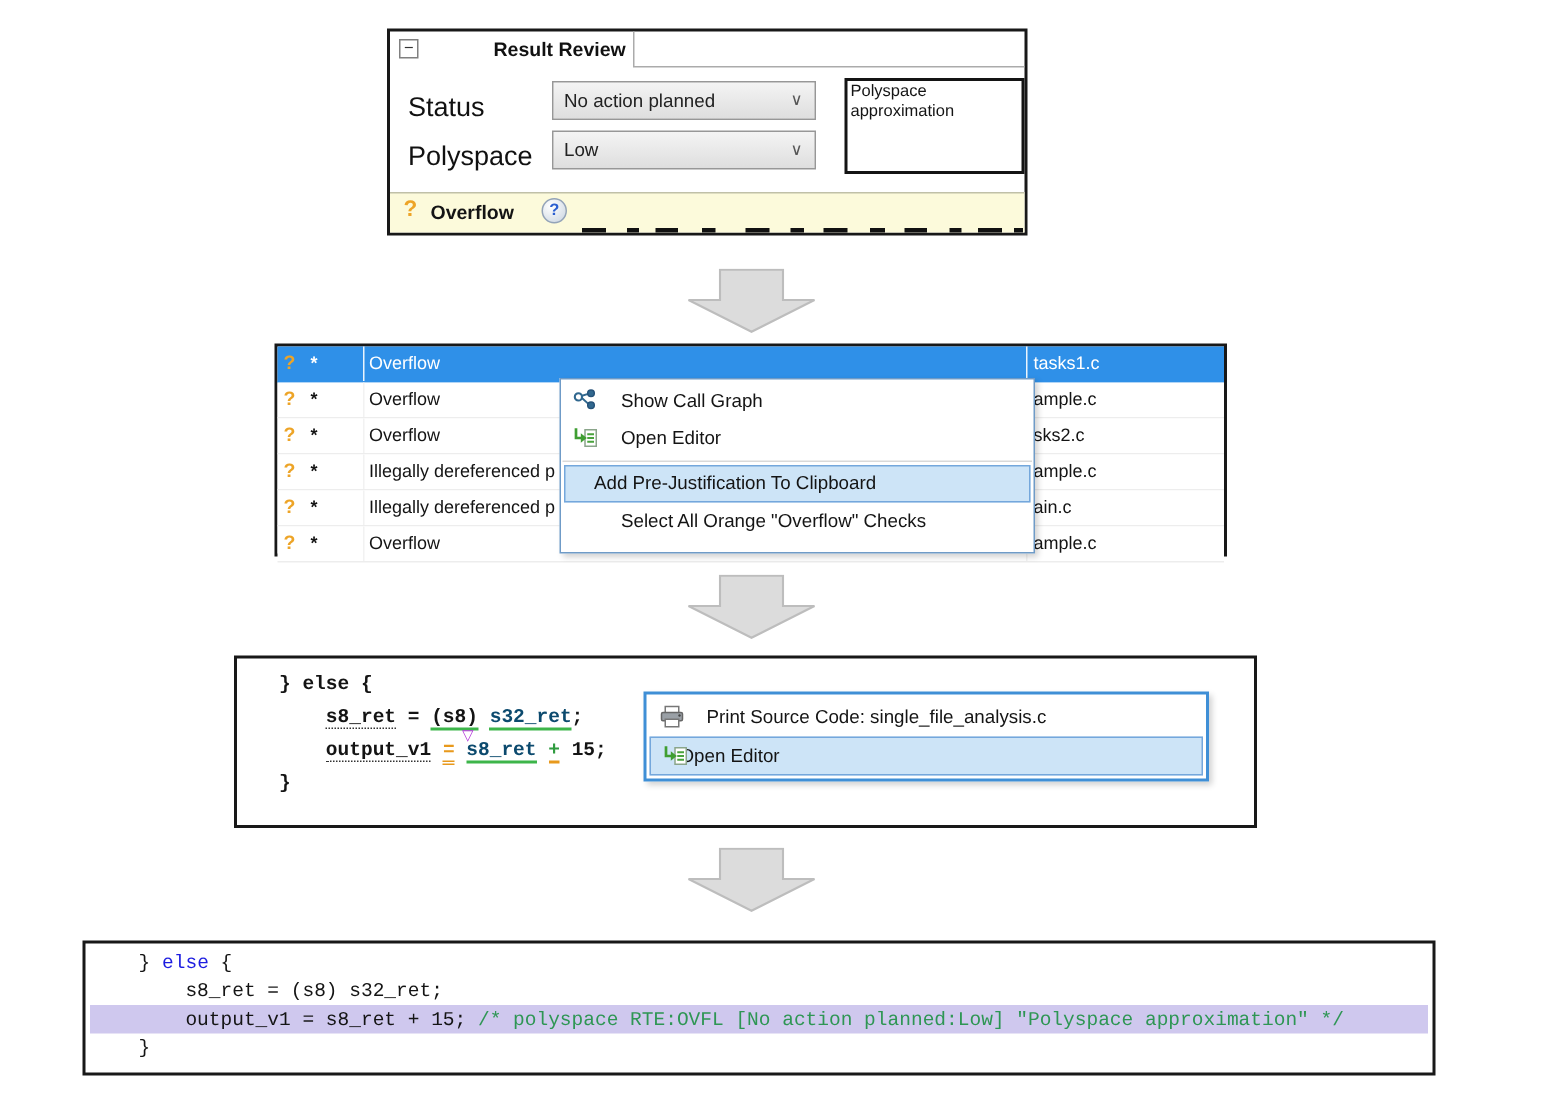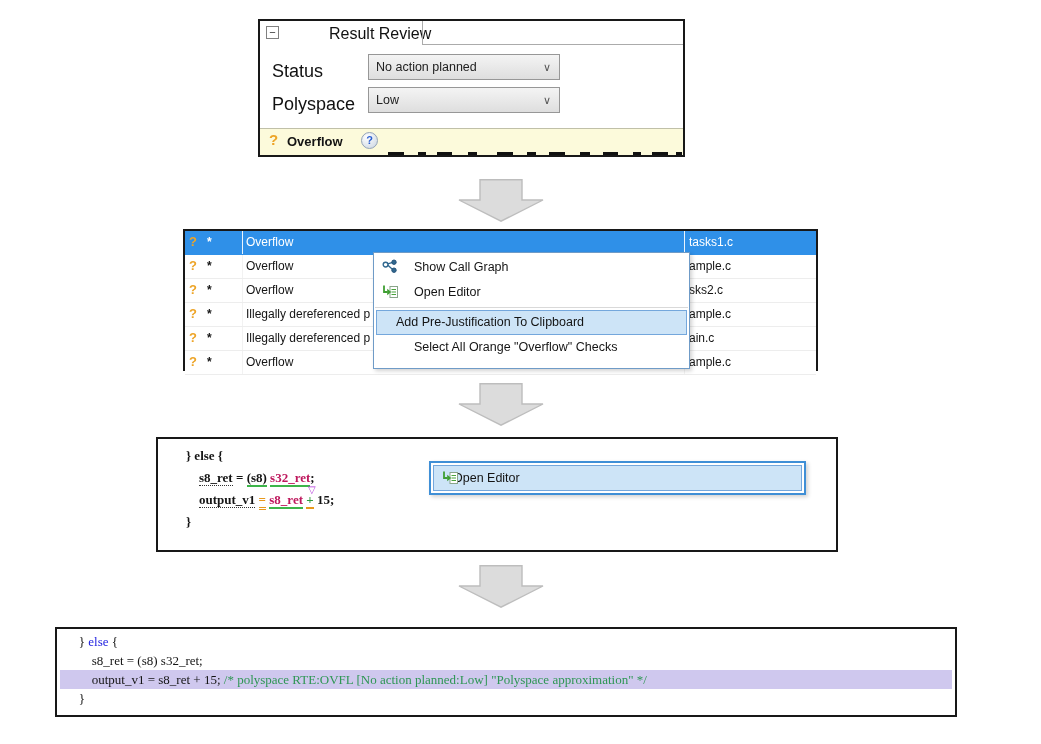--- a/index.html
+++ b/index.html
@@ -7,25 +7,25 @@
 
   .panel{position:absolute;background:#fff;border:2px solid #181818;box-sizing:border-box;z-index:2;}
   .p1{left:258px;top:19px;width:427px;height:138px;}
   .p2{left:183px;top:229px;width:635px;height:142px;}
   .p3{left:156px;top:437px;width:682px;height:115px;}
   .p4{left:55px;top:627px;width:902px;height:90px;}
 
   
   .collapse{position:absolute;left:6px;top:5px;width:13px;height:13px;border:1px solid #808080;
     line-height:11px;text-align:center;font-size:11px;color:#333;box-sizing:border-box;background:#fff;}
-  .rr-title{position:absolute;left:25px;top:4px;font-size:16px;font-weight:400;color:#111;padding-left:44px;}
+  .rr-title{position:absolute;left:25px;top:4px;font-size:13px;font-weight:700;color:#111;padding-left:44px;}
   .rr-divv{position:absolute;left:162px;top:0;width:1px;height:23px;background:#ababab;}
   .rr-divh{position:absolute;left:162px;top:23px;right:0;height:1px;background:#ababab;}
   .lbl{position:absolute;left:12px;font-size:18px;color:#111;}
-  .dropdown{position:absolute;left:108px;width:192px;height:26px;background:linear-gradient(#f4f4f4,#dedede);
+  .dropdown{position:absolute;left:108px;width:176px;height:26px;background:linear-gradient(#f4f4f4,#dedede);
     border:1px solid #979797;box-sizing:border-box;font-size:12.5px;color:#222;line-height:24px;padding-left:7px;}
   .chev{position:absolute;right:8px;top:0;font-size:11px;color:#555;}
   .comment-box{position:absolute;left:303px;top:31px;width:120px;height:64px;border:2px solid #141414;
     box-sizing:border-box;font-size:11px;line-height:13px;padding:1px 2px;overflow:hidden;color:#141414;}
   .yellow-band{position:absolute;left:0;right:0;top:107px;bottom:0;background:var(--overflow-band-yellow,#FCFADB);
     border-top:1px solid #c0c0a8;}
   .q-orange{position:absolute;left:9px;top:2px;color:var(--check-orange,#EDA427);font-weight:700;font-size:15px;}
   .check-title{position:absolute;left:27px;top:5px;font-weight:700;font-size:13px;color:#141414;}
   .help{position:absolute;left:101px;top:3px;width:17px;height:17px;border-radius:50%;
     background:radial-gradient(circle at 35% 30%,#ffffff,#c9d4e0);border:1px solid #93a3b8;box-sizing:border-box;
@@ -56,31 +56,31 @@
     padding-left:40px;white-space:nowrap;box-sizing:border-box;}
   .menu-b .menu-item{height:26px;line-height:26px;}
   .menu-item .mi{position:absolute;left:8px;top:4px;width:18px;height:17px;}
   .menu-item.hl{background:var(--menu-highlight,#CDE4F7);border:1px solid var(--menu-highlight-border,#74A7DC);
     margin:0 2px;padding-left:19px;line-height:23px;}
   .menu-b .menu-item.hl{line-height:24px;}
   .menu-sep{height:1px;background:#d9d9d9;margin:2px 1px;}
   .mshort{position:absolute;right:14px;top:0;}
 
   
-  .code{position:absolute;font-family:Liberation Serif, serif;font-size:13px;white-space:pre;color:#141414;}
+  .code{position:absolute;font-family:Liberation Mono, monospace;font-size:13px;white-space:pre;color:#141414;}
   #source-code{left:28px;top:6px;line-height:22px;font-weight:700;}
   #final-code{left:3px;top:3px;width:892px;line-height:19px;}
   #final-code .cline{padding-left:9px;}
   .cline{position:relative;}
   .cline.hlc{background:var(--code-highlight-lavender,#CFC8EE);}
   .tok-kw{color:var(--keyword-blue,#1C1CE0);}
   .tok-comment{color:var(--comment-green,#2E9654);}
   .tok-ident{border-bottom:1.5px dotted #333;}
   .tok-cast{border-bottom:2px solid var(--underline-green,#3DB54A);}
-  .tok-green{color:#be185d;border-bottom:2px solid var(--underline-green,#3DB54A);}
+  .tok-green{color:#0c4a6e;border-bottom:2px solid var(--underline-green,#3DB54A);}
   .tok-orange{color:#e8991c;border-bottom:3px double #e8991c;}
   .tok-plus{color:#2f9b3f;border-bottom:2px solid #e8991c;}
   .tooltip-marker{position:absolute;left:150px;top:45px;font-size:10px;color:#b136d9;z-index:3;}
 </style>
 </head>
 <body>
 
 <div class="stage">
 
   <section class="panel p1">
@@ -94,20 +94,23 @@
       <span>No action planned</span>
       <span class="chev">∨</span>
     </div>
 
     <span class="lbl" style="top:73px">Polyspace</span>
     <div class="dropdown" style="top:66px">
       <span>Low</span>
       <span class="chev">∨</span>
     </div>
 
+    <div class="comment-box">
+      <span>Polyspace approximation</span>
+    </div>
 
     <div class="yellow-band">
       <span class="q-orange">?</span>
       <span class="check-title">Overflow</span>
       <span class="help">?</span>
     </div>
     <div id="p1-dashes">
         <span class="dash" style="left: 128px; width: 16px;"></span>
         <span class="dash" style="left: 158px; width: 8px;"></span>
         <span class="dash" style="left: 177px; width: 15px;"></span>
@@ -189,20 +192,26 @@
       <div class="menu-sep"></div>
       <div class="menu-item hl"><span class="mlabel">Add Pre-Justification To Clipboard</span></div>
       <div class="menu-item"><span class="mlabel">Select All Orange "Overflow" Checks</span></div>
     </div>
 
   <section class="panel p3">
     <div id="source-code" class="code"><div class="cline"><span>} else {</span></div><div class="cline"><span>    </span><span class="tok-ident">s8_ret</span><span> = </span><span class="tok-cast">(s8)</span><span> </span><span class="tok-green">s32_ret</span><span>;</span></div><div class="cline"><span>    </span><span class="tok-ident">output_v1</span><span> </span><span class="tok-orange">=</span><span> </span><span class="tok-green">s8_ret</span><span> </span><span class="tok-plus">+</span><span> 15;</span></div><div class="cline"><span>}</span></div></div>
     <span class="tooltip-marker">▽</span>
   </section>
   <div class="menu menu-b" id="menu-source">
+      <div class="menu-item"><span class="mi"><svg viewBox="0 0 18 16" width="18" height="16">
+            <rect x="4.5" y="1" width="9" height="4.5" fill="#fff" stroke="#777"></rect>
+            <rect x="2" y="5" width="14" height="5.5" rx="1" fill="#9aa0a6" stroke="#666"></rect>
+            <rect x="4.5" y="9.5" width="9" height="5" fill="#fff" stroke="#777"></rect>
+            <circle cx="14" cy="7" r=".8" fill="#444"></circle>
+          </svg></span><span class="mlabel">Print Source Code: single_file_analysis.c</span></div>
       <div class="menu-item hl"><span class="mi"><svg viewBox="0 0 17 16" width="17" height="16">
             <rect x="8" y="2.5" width="7.5" height="11" fill="#fff" stroke="#8aa58a"></rect>
             <path d="M9.5 5.5h4.5M9.5 8h4.5M9.5 10.5h4.5" stroke="#49a33c" stroke-width="1.2" fill="none"></path>
             <path d="M2 1.5v6.5h3.6" fill="none" stroke="#3f9e32" stroke-width="1.8"></path>
             <path d="M5.2 4.8v6.4l4-3.2z" fill="#3f9e32"></path>
           </svg></span><span class="mlabel">Open Editor</span></div>
     </div>
 
   <section class="panel p4">
     <div id="final-code" class="code"><div class="cline"><span>   } </span><span class="tok-kw">else</span><span> {</span></div><div class="cline"><span>       s8_ret = (s8) s32_ret;</span></div><div class="cline hlc"><span>       output_v1 = s8_ret + 15; </span><span class="tok-comment">/* polyspace RTE:OVFL [No action planned:Low] "Polyspace approximation" */</span></div><div class="cline"><span>   }</span></div></div>

